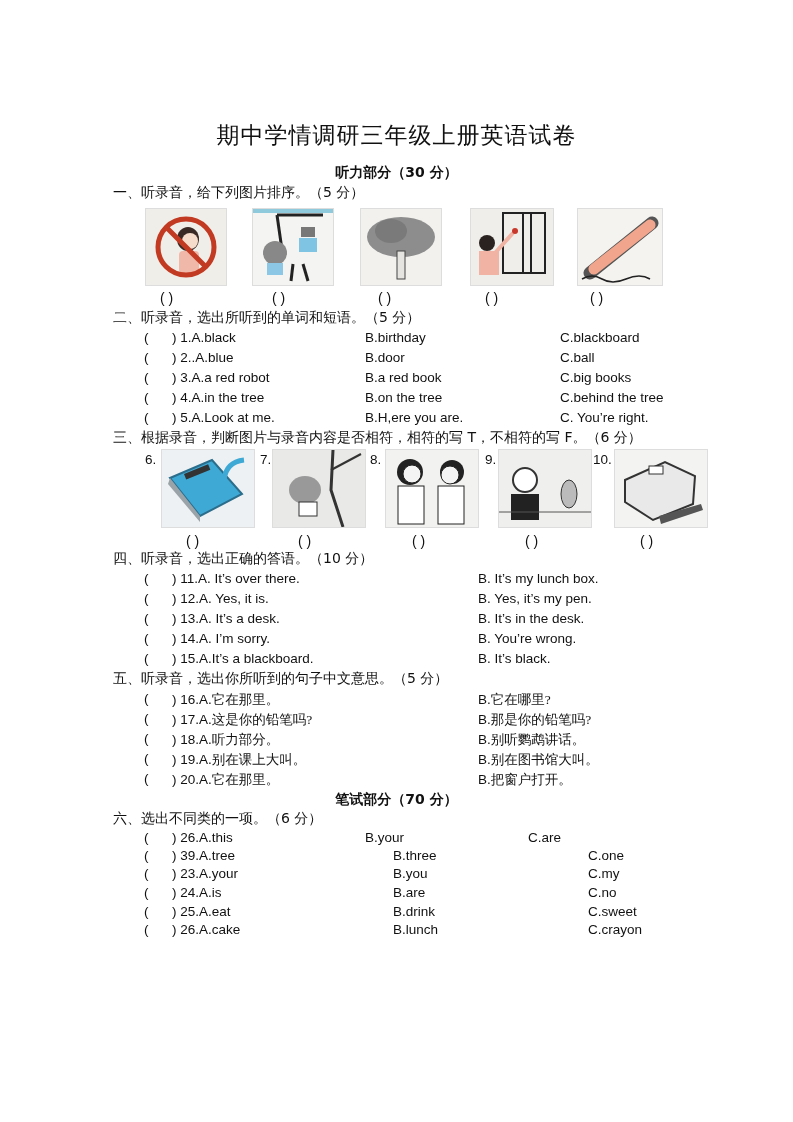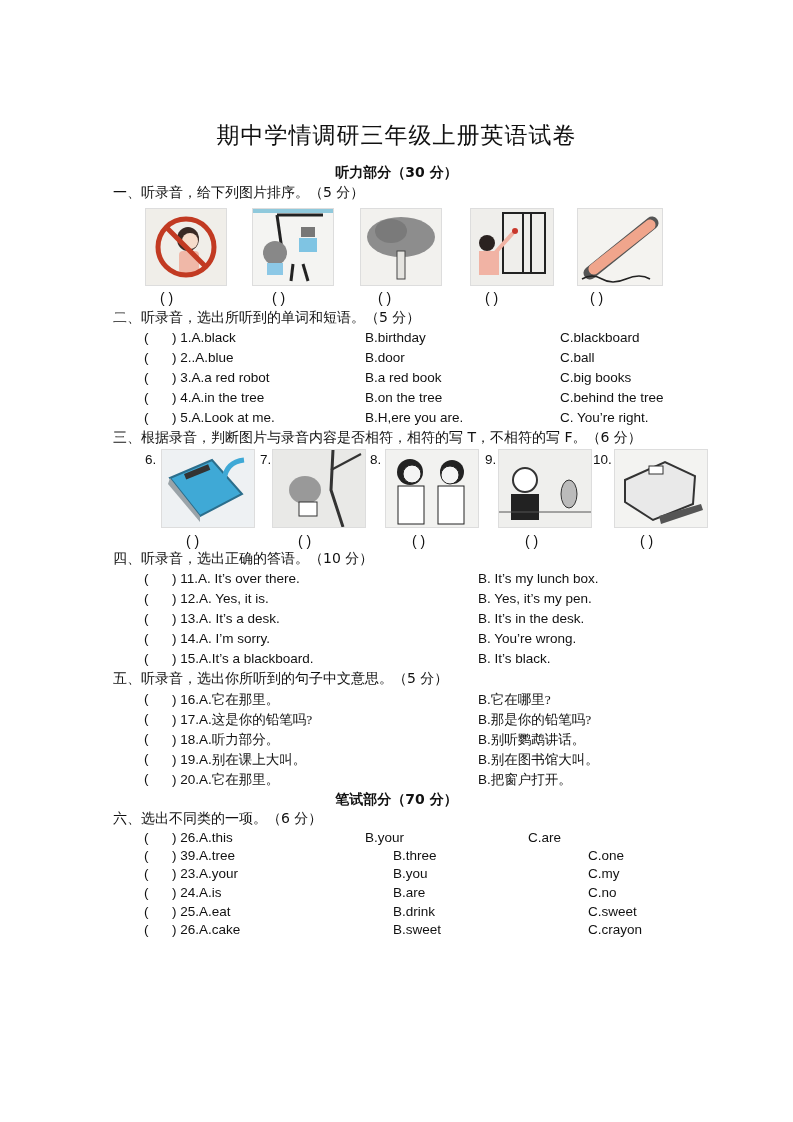--- a/index.html
+++ b/index.html
@@ -240,15 +240,15 @@
   <div class="abs row" style="left:393px;top:885px">B.are</div>
   <div class="abs row" style="left:588px;top:885px">C.no</div>
 
   <div class="abs row" style="left:144px;top:904px">(</div>
   <div class="abs row" style="left:172px;top:904px">) 25.A.eat</div>
   <div class="abs row" style="left:393px;top:904px">B.drink</div>
   <div class="abs row" style="left:588px;top:904px">C.sweet</div>
 
   <div class="abs row" style="left:144px;top:922px">(</div>
   <div class="abs row" style="left:172px;top:922px">) 26.A.cake</div>
-  <div class="abs row" style="left:393px;top:922px">B.sweet</div>
+  <div class="abs row" style="left:393px;top:922px">B.lunch</div>
   <div class="abs row" style="left:588px;top:922px">C.crayon</div>
 </div>
 
 </body></html>

